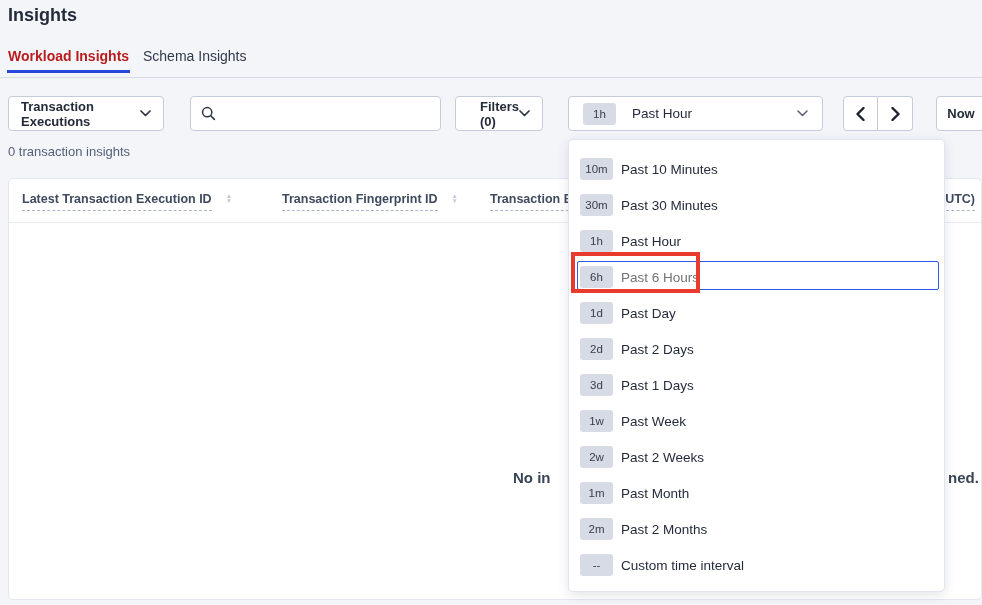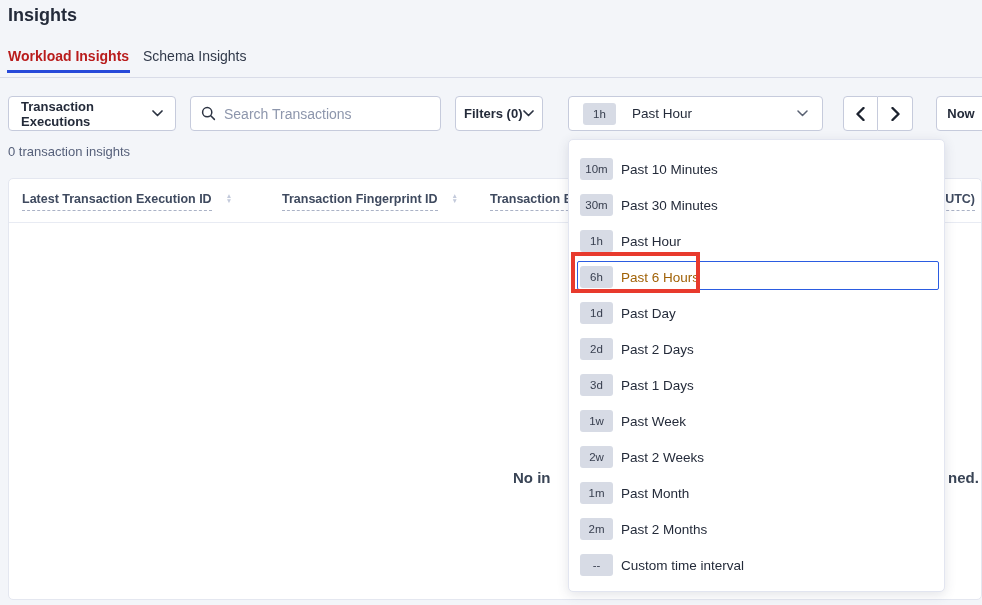--- a/index.html
+++ b/index.html
@@ -10,25 +10,25 @@
   
   .page-title { position:absolute; left:8px; top:5px; font-size:18px; font-weight:700; color:#242b3a; }
   .tabs { position:absolute; left:0; top:48px; width:982px; height:30px; border-bottom:1px solid #d9dce8; }
   .tab { position:absolute; top:0; font-size:14px; color:#30394a; cursor:pointer; }
   .tab-workload { left:8px; font-weight:700; color:#b91c1c; }
   .tab-workload::after { content:""; position:absolute; left:-1px; right:-1px; bottom:-9px; height:3px; background:#2749d9; }
   .tab-schema { left:143px; }
 
   
   .ctl { position:absolute; top:96px; height:35px; background:#fff; border:1px solid #c6cbdc; border-radius:4px; display:flex; align-items:center; }
-  .btn-type { left:8px; width:168px; padding:0 12px; justify-content:space-between; font-size:13px; font-weight:700; color:#242b3a; cursor:pointer; }
+  .btn-type { left:8px; width:156px; padding:0 12px; justify-content:space-between; font-size:13px; font-weight:700; color:#242b3a; cursor:pointer; }
   .search-box { left:190px; width:251px; padding:0 10px; }
   .search-box input { border:none; outline:none; flex:1; font-family:inherit; font-size:14px; color:#242b3a; margin-left:8px; background:transparent; }
   .search-box input::placeholder { color:#8d96ac; }
-  .btn-filters { left:455px; width:88px; padding:0 8px; justify-content:space-between; font-size:13px; font-weight:700; color:#242b3a; cursor:pointer; }
+  .btn-filters { left:455px; width:88px; padding:0 24px; justify-content:space-between; font-size:13px; font-weight:700; color:#242b3a; cursor:pointer; }
 
   .time-trigger { left:568px; width:255px; padding:0 14px; cursor:pointer; }
   .badge { display:inline-block; background:#d7dbe5; color:#373e4e; font-size:11.5px; font-weight:400; border-radius:3px; padding:5px 0; width:33px; text-align:center; flex:none; }
   .time-trigger .trigger-label { font-size:13.5px; color:#242b3a; margin-left:16px; }
   .time-trigger .chev { position:absolute; right:14px; }
 
   .arrow-group { position:absolute; left:843px; top:96px; width:70px; height:35px; display:flex; }
   .arrow-btn { width:35px; height:35px; background:#fff; border:1px solid #c6cbdc; display:flex; align-items:center; justify-content:center; cursor:pointer; }
   .arrow-btn.prev { border-radius:4px 0 0 4px; }
   .arrow-btn.next { border-radius:0 4px 4px 0; border-left:none; }
@@ -48,21 +48,21 @@
   .sorter { display:inline-flex; flex-direction:column; margin-left:14px; margin-top:1px; color:#c3cadb; font-size:6.5px; line-height:5px; cursor:pointer; }
 
   .empty-frag { position:absolute; top:469px; font-size:15px; font-weight:700; color:#394455; white-space:nowrap; z-index:2; }
   .empty-left { left:513px; }
   .empty-right { left:948px; }
 
   
   .time-menu { position:absolute; left:568px; top:139px; width:377px; height:453px; background:#fff; border:1px solid #e2e5f0; border-radius:5px; box-shadow:0 3px 12px rgba(55,65,95,.14); padding-top:11px; z-index:10; }
   .time-item { position:relative; height:36px; display:flex; align-items:center; padding-left:11px; cursor:pointer; font-size:13.5px; color:#242b3a; }
   .time-item .item-label { margin-left:8px; }
-  .time-item.highlighted .item-label { color:#a16207; }
+  .time-item.highlighted .item-label { color:#737373; }
   .time-item .focus-ring { display:none; }
   .time-item.highlighted .focus-ring { display:block; position:absolute; left:8px; right:5px; top:2px; height:29px; border:1px solid #2b5ce1; border-radius:2px; pointer-events:none; }
 
   .annotation-box { position:absolute; left:571px; top:252px; width:129px; height:41px; border:4px solid #e83a2d; z-index:30; pointer-events:none; }
 
   svg { display:block; }
 </style>
 </head>
 <body>
 
@@ -84,21 +84,20 @@
     </span>
   </div>
 
   <div class="ctl search-box">
     <span>
       <svg width="15" height="15" viewBox="0 0 15 15">
           <circle cx="6.2" cy="6.2" r="4.6" fill="none" stroke="#2c3342" stroke-width="1.5"></circle>
           <line x1="9.8" y1="9.8" x2="13.4" y2="13.4" stroke="#2c3342" stroke-width="1.5" stroke-linecap="round"></line>
         </svg>
     </span>
-    <input type="text" placeholder="Search Transactions" style="">
   </div>
 
   <div class="ctl btn-filters">
     <span>Filters (0)</span>
     <span>
       <svg width="11" height="7" viewBox="0 0 11 7">
           <polyline points="1,1 5.5,5.5 10,1" fill="none" stroke="#2c3342" stroke-width="1.7" stroke-linecap="round" stroke-linejoin="round"></polyline>
         </svg>
     </span>
   </div>

